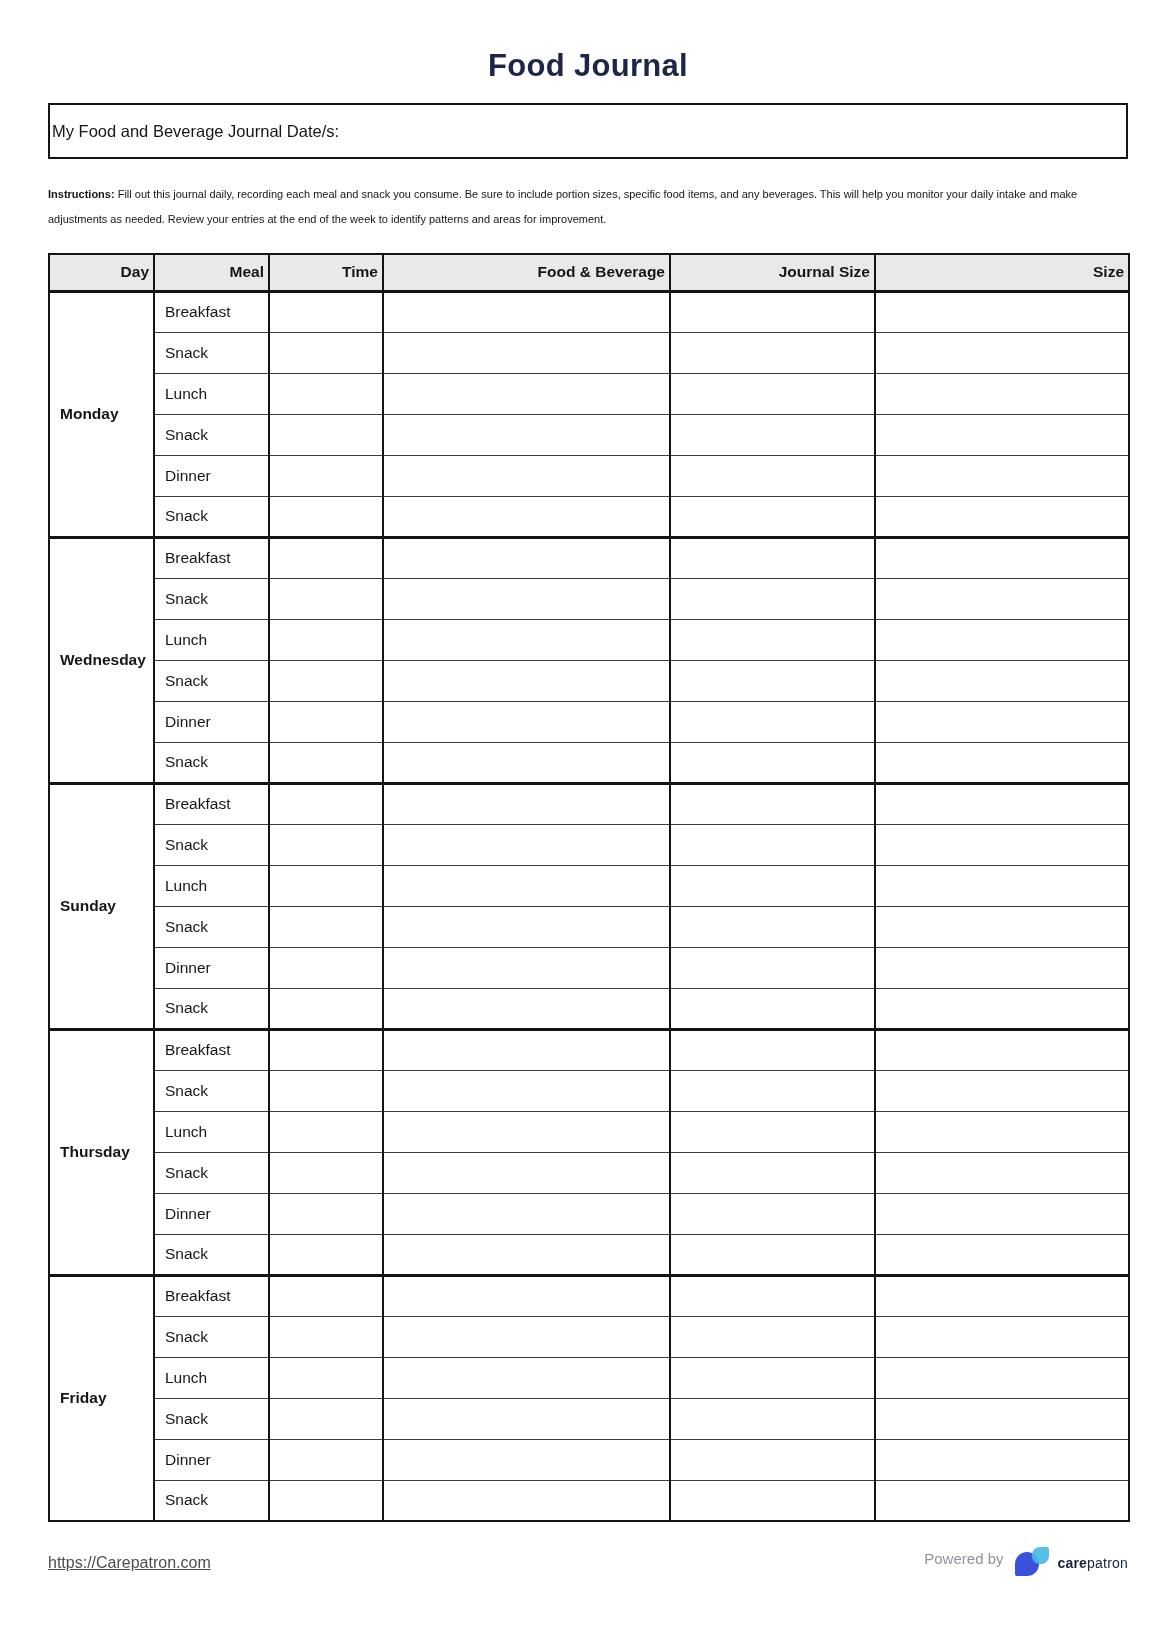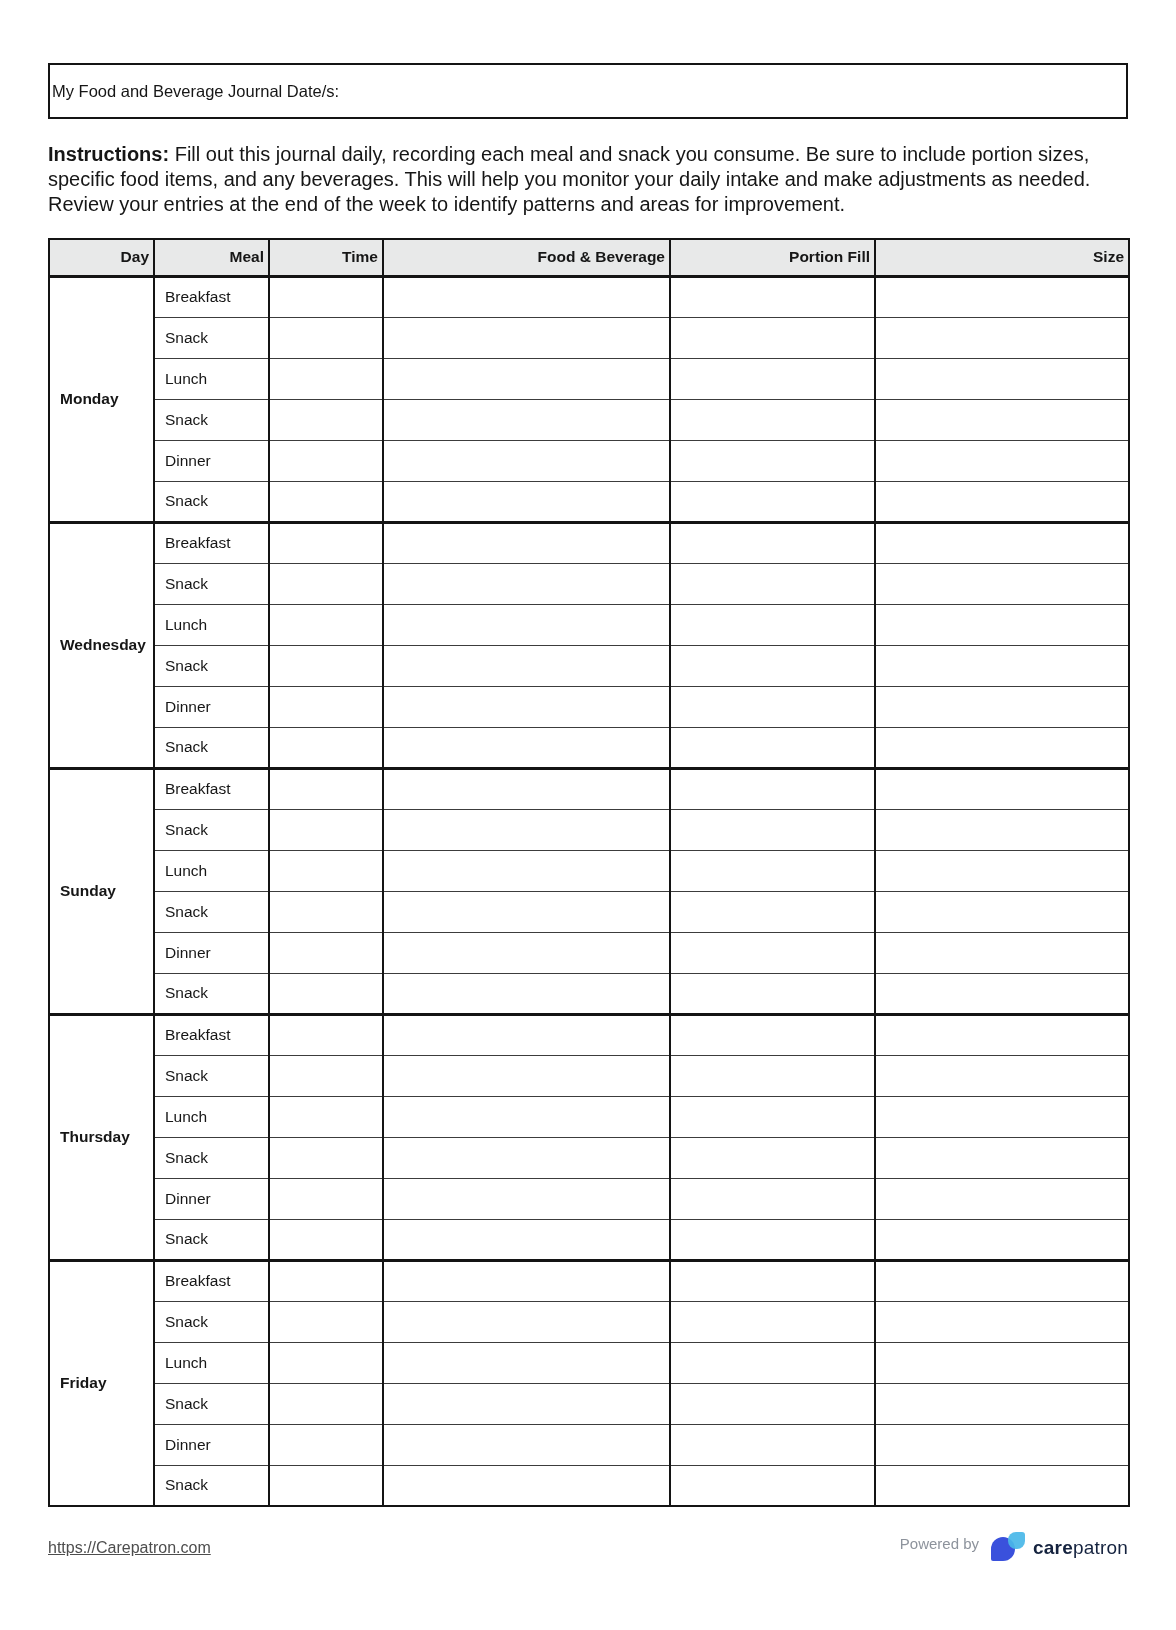--- a/index.html
+++ b/index.html
@@ -39,21 +39,21 @@
     border: 2px solid var(--line-heavy);
     height: 56px;
     display: flex;
     align-items: center;
     padding-left: 2px;
     font-size: 16.5px;
   }
 
   .instructions {
     margin: 23px 0 0 0;
-    font-size: 20px;
+    font-size: 11px;
     line-height: 25px;
   }
   .instructions b { font-weight: bold; }
 
   table.journal {
     margin-top: 21px;
     width: 1080px;
     border-collapse: collapse;
     table-layout: fixed;
     border: 2px solid var(--line-heavy);
@@ -129,31 +129,32 @@
   }
   .bubble-light {
     position: absolute;
     right: 0; top: 0;
     width: 17px; height: 17px;
     background: var(--logo-sky);
     border-radius: 8px 3px 8px 8px;
     opacity: 0.92;
   }
   .wordmark {
-    font-size: 19px;
+    font-size: 14px;
     color: var(--brand-navy);
     letter-spacing: 0.2px;
   }
   .wordmark b { font-weight: bold; }
 </style>
 </head>
 <body>
 
 <div class="page">
 
+  <h1 class="page-title">Food Journal</h1>
 
   <div class="date-box">
     <span>My Food and Beverage Journal Date/s:</span>
   </div>
 
   <p class="instructions"><b>Instructions:</b><span> Fill out this journal daily, recording each meal and snack you consume. Be sure to include portion sizes, specific food items, and any beverages. This will help you monitor your daily intake and make adjustments as needed. Review your entries at the end of the week to identify patterns and areas for improvement.</span></p>
 
   <table class="journal">
     <colgroup>
       <col class="c-day">
@@ -162,21 +163,21 @@
       <col class="c-food">
         <col class="c-portion">
         <col class="c-notes">
     </colgroup>
     <thead>
       <tr>
         <th>Day</th>
         <th>Meal</th>
         <th>Time</th>
         <th>Food &amp; Beverage</th>
-        <th>Portion Fill</th>
+        <th>Journal Size</th>
         <th>Size</th>
       </tr>
     </thead>
 
   <tbody class="day-group">
         <tr>
           <td rowspan="6" class="day-cell">Monday</td>
           <td class="meal-cell">Breakfast</td>
           <td></td>
           <td></td>

